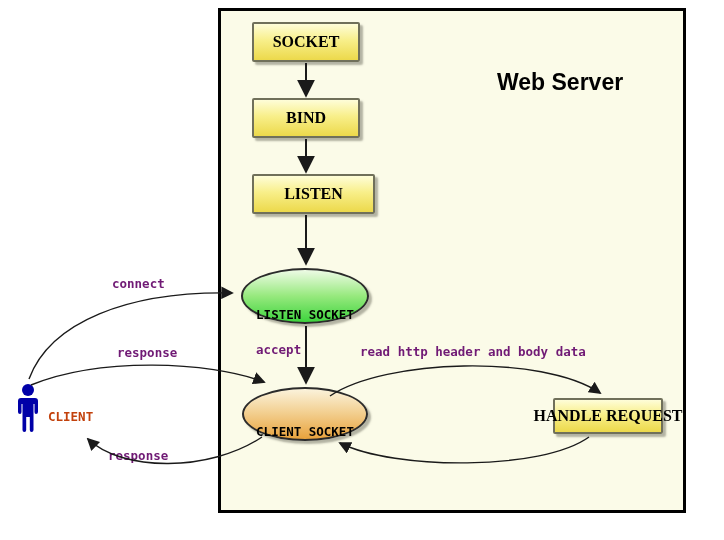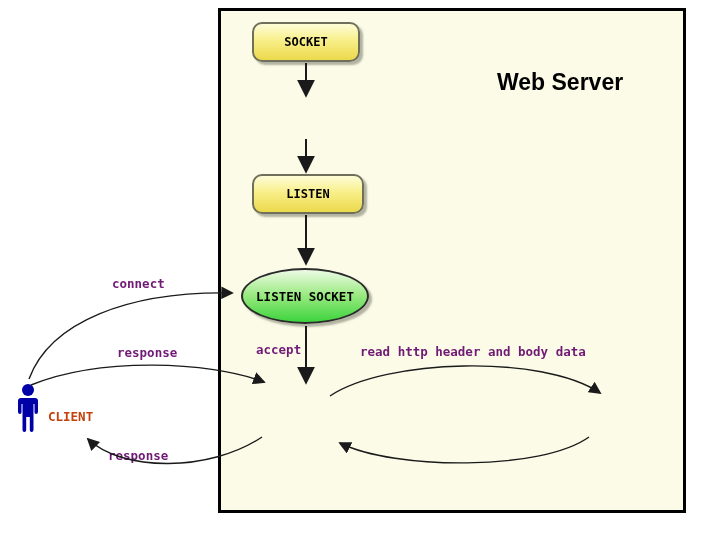--- a/index.html
+++ b/index.html
@@ -12,32 +12,32 @@
     background:#fbfbe8; border:3px solid #000000; box-sizing:content-box;
   }
   .server-title {
     position:absolute; left:497px; top:69px;
     font-family:"Liberation Sans",sans-serif; font-weight:bold; font-size:23px; color:#000;
     white-space:nowrap;
   }
   .flow-box {
     position:absolute; box-sizing:border-box;
     display:flex; align-items:center; justify-content:center;
-    border:2px solid #70705a; border-radius:10px;
+    border:2px solid #70705a; border-radius:2px;
     background:linear-gradient(180deg,#fefdd8 0%,#f8ef8a 45%,#ecd94b 100%);
     box-shadow:3px 3px 2px rgba(120,120,105,0.55);
-    font-weight:bold; font-size:12px; color:#000; white-space:nowrap;
+    font-weight:bold; font-size:16px; color:#000; white-space:nowrap;font-family:Liberation Serif, serif;
   }
   #node-socket        { left:252px; top:22px;  width:108px; height:40px; }
   #node-bind          { left:252px; top:98px;  width:108px; height:40px; }
-  #node-listen        { left:252px; top:174px; width:112px; height:40px; }
+  #node-listen        { left:252px; top:174px; width:123px; height:40px; }
   #node-handle-request{ left:553px; top:398px; width:110px; height:36px; }
   .ellipse {
     position:absolute; box-sizing:border-box;
-    display:flex; align-items:center; justify-content:center;
+    display:flex; align-items:flex-end; justify-content:center;
     border:2px solid #2b2b2b; border-radius:50%;
     box-shadow:3px 3px 2px rgba(120,120,105,0.55);
     font-weight:bold; font-size:12.5px; color:#000; white-space:nowrap;
   }
   #node-listen-socket {
     left:241px; top:268px; width:128px; height:56px;
     background:linear-gradient(180deg,#eefbe6 0%,#97e97e 50%,#3ed43e 100%);
   }
   #node-client-socket {
     left:242px; top:387px; width:126px; height:54px;
@@ -70,25 +70,34 @@
 
 <div class="canvas">
 
   <div class="server-box"></div>
 
   <div class="server-title">Web Server</div>
 
   <div id="node-socket" class="flow-box">
     <span>SOCKET</span>
   </div>
+  <div id="node-bind" class="flow-box">
+    <span>BIND</span>
+  </div>
   <div id="node-listen" class="flow-box">
     <span>LISTEN</span>
   </div>
   <div id="node-listen-socket" class="ellipse">
     <span>LISTEN SOCKET</span>
+  </div>
+  <div id="node-client-socket" class="ellipse">
+    <span>CLIENT SOCKET</span>
+  </div>
+  <div id="node-handle-request" class="flow-box">
+    <span>HANDLE REQUEST</span>
   </div>
 
   <div id="label-connect" class="edge-label">connect</div>
   <div id="label-request" class="edge-label">response</div>
   <div id="label-response" class="edge-label">response</div>
   <div id="label-accept" class="edge-label">accept</div>
   <div id="label-read" class="edge-label">read http header and body data</div>
 
   <svg class="person-icon" width="32" height="60" viewBox="0 0 32 60">
     <circle cx="14" cy="14" r="6" fill="#0000a8"></circle>

